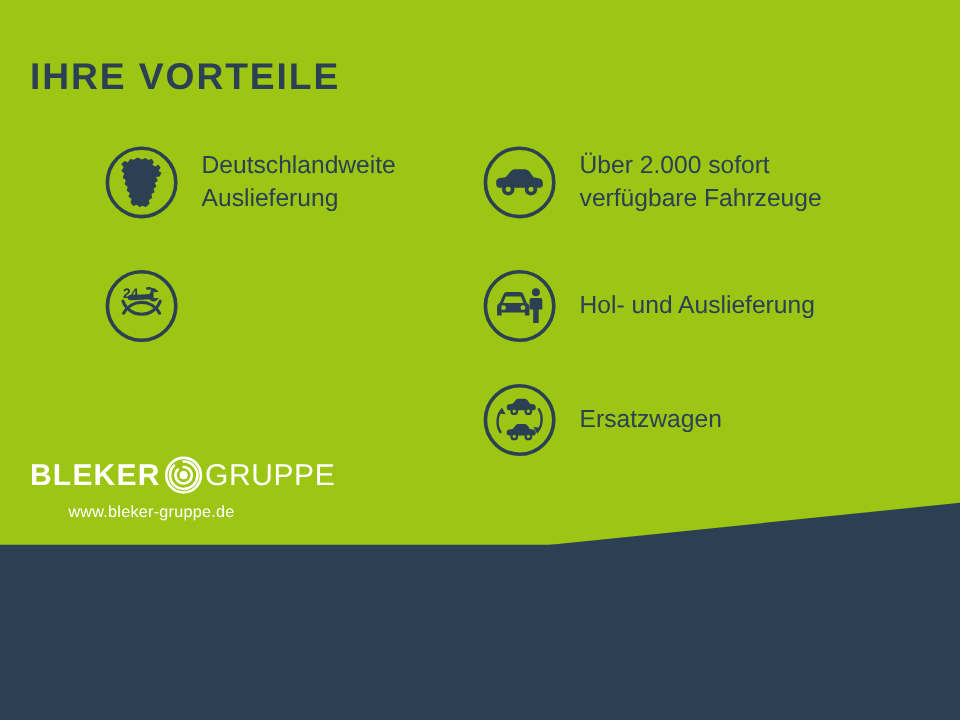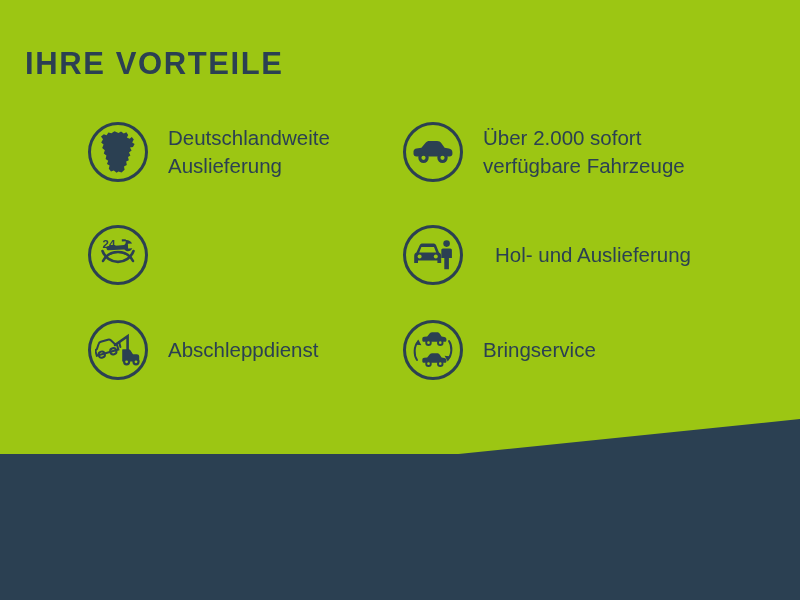--- a/index.html
+++ b/index.html
@@ -73,21 +73,21 @@
     margin-left: 20px;
     color: #2b4052;
     font-size: 20.5px;
     line-height: 1.35;
     white-space: pre-line;
   }
   
   .col-left  { left: 88px; }
   .col-right { left: 403px; }
   .row-1 { top: 122px; }
-  .row-2 { top: 225px; gap: 12px; }
+  .row-2 { top: 225px; }
   .row-3 { top: 320px; }
 
   
   .footer {
     position: absolute;
     left: 25px;
     bottom: 20px;
     width: 360px;
   }
   .logo-row {
@@ -174,42 +174,20 @@
           <path fill="#9cc613" d="M9.4 8.0 L22.0 8.0 L24.2 13.4 L7.2 13.4 Z"></path>
           <circle cx="7.6" cy="17.4" r="2.0" fill="#9cc613"></circle>
           <circle cx="23.8" cy="17.4" r="2.0" fill="#9cc613"></circle>
           <circle cx="34.6" cy="4.6" r="3.3" fill="#2b4052"></circle>
           <path fill="#2b4052" d="M31.0 9.4 L38.2 9.4 C39.3 9.4 39.9 10.1 39.9 11.2 L39.9 19.0 L36.9 19.0 L36.9 30.2 L32.3 30.2 L32.3 19.0 L29.3 19.0 L29.3 11.2 C29.3 10.1 29.9 9.4 31.0 9.4 Z"></path>
         </svg>
       </div>
       <div class="label">Hol- und Auslieferung</div>
     </div>
 
-    <div class="benefit col-left row-3">
-      <div class="icon-circle">
-        <svg width="46" height="34" viewBox="0 0 46 34" aria-hidden="true">
-
-          <g transform="rotate(-16 13 20)">
-            <path fill="none" stroke="#2b4052" stroke-width="2.0" d="M1.5 19.5 L1.5 15.4 C1.5 14.2 2.2 13.4 3.4 13.2 L6.6 8.6 C7.2 7.6 8.0 7.2 9.2 7.2 L16.6 7.2 C17.8 7.2 18.6 7.6 19.2 8.6 L22.0 13.2 C23.2 13.4 23.9 14.2 23.9 15.4 L23.9 19.5 Z"></path>
-            <circle cx="6.6" cy="19.8" r="3.1" fill="none" stroke="#2b4052" stroke-width="2.0"></circle>
-            <circle cx="18.6" cy="19.8" r="3.1" fill="none" stroke="#2b4052" stroke-width="2.0"></circle>
-          </g>
-
-          <path fill="#2b4052" d="M28.0 16.2 L33.0 16.2 C34.2 16.2 35.0 16.6 35.6 17.6 L38.0 21.2 L41.8 21.2 C43.2 21.2 44.2 22.1 44.2 23.5 L44.2 28.4 L27.2 28.4 L27.2 17.4 C27.2 16.7 27.4 16.2 28.0 16.2 Z"></path>
-          <circle cx="31.6" cy="28.8" r="3.6" fill="#2b4052"></circle>
-          <circle cx="41.0" cy="28.8" r="3.6" fill="#2b4052"></circle>
-          <circle cx="31.6" cy="28.8" r="1.4" fill="#9cc613"></circle>
-          <circle cx="41.0" cy="28.8" r="1.4" fill="#9cc613"></circle>
-
-          <path fill="none" stroke="#2b4052" stroke-width="2.6" stroke-linecap="round" d="M32.6 17.0 L32.6 3.2 L20.0 12.0"></path>
-          <path fill="none" stroke="#2b4052" stroke-width="2.0" stroke-linecap="round" d="M24.2 9.2 L25.4 14.0"></path>
-        </svg>
-      </div>
-      <div class="label">Abschleppdienst</div>
-    </div>
 
     <div class="benefit col-right row-3">
       <div class="icon-circle">
         <svg width="46" height="44" viewBox="0 0 46 44" aria-hidden="true">
 
           <g transform="translate(12,3) scale(0.62)">
             <path fill="#2b4052" d="M3.5 17.5 C1.6 17.5 0.5 16.4 0.5 14.8 L0.5 12.6 C0.5 10.8 1.8 9.6 3.6 9.4 L8.4 8.8 L12.6 3.8 C13.6 2.6 14.8 2.0 16.4 2.0 L24.0 2.0 C26.0 2.0 27.4 2.8 28.4 4.2 L31.6 8.8 L35.8 9.6 C38.0 10.0 39.4 11.2 39.4 13.2 L39.4 15.0 C39.4 16.6 38.3 17.5 36.6 17.5 Z"></path>
             <circle cx="10.5" cy="18.8" r="5.2" fill="#2b4052"></circle>
             <circle cx="29.5" cy="18.8" r="5.2" fill="#2b4052"></circle>
             <circle cx="10.5" cy="18.8" r="2.1" fill="#9cc613"></circle>
@@ -224,19 +202,34 @@
             <circle cx="29.5" cy="18.8" r="2.1" fill="#9cc613"></circle>
           </g>
 
           <path fill="none" stroke="#2b4052" stroke-width="2.0" stroke-linecap="round" stroke-linejoin="round" d="M7.0 32.0 C3.6 27.0 3.8 18.0 8.2 13.6"></path>
           <path fill="#2b4052" d="M8.2 11.6 L11.4 17.2 L5.2 16.6 Z"></path>
 
           <path fill="none" stroke="#2b4052" stroke-width="2.0" stroke-linecap="round" stroke-linejoin="round" d="M39.0 13.0 C42.4 18.0 42.2 27.0 37.8 31.4"></path>
           <path fill="#2b4052" d="M37.8 33.4 L34.6 27.8 L40.8 28.4 Z"></path>
         </svg>
       </div>
-      <div class="label">Bringservice</div>
+      <div class="label">Ersatzwagen</div>
     </div>
 
   </div>
 
+  <div class="footer">
+    <div class="logo-row">
+      <span class="logo-word">BLEKER</span>
+      <span class="logo-mark">
+        <svg width="34" height="34" viewBox="0 0 34 34" aria-hidden="true">
+          <circle cx="17" cy="17" r="14.4" fill="none" stroke="#ffffff" stroke-width="2.2"></circle>
+          <path d="M17 5.6 A11.4 11.4 0 1 1 9.0 9.0" fill="none" stroke="#ffffff" stroke-width="2.2" stroke-linecap="round"></path>
+          <path d="M17 10.2 A6.8 6.8 0 1 1 12.2 12.2" fill="none" stroke="#ffffff" stroke-width="2.2" stroke-linecap="round"></path>
+          <circle cx="17" cy="17" r="3.4" fill="#ffffff"></circle>
+        </svg>
+      </span>
+      <span class="logo-word light">GRUPPE</span>
+    </div>
+    <div class="logo-url">www.bleker-gruppe.de</div>
+  </div>
 
 </div>
 
 </body></html>

